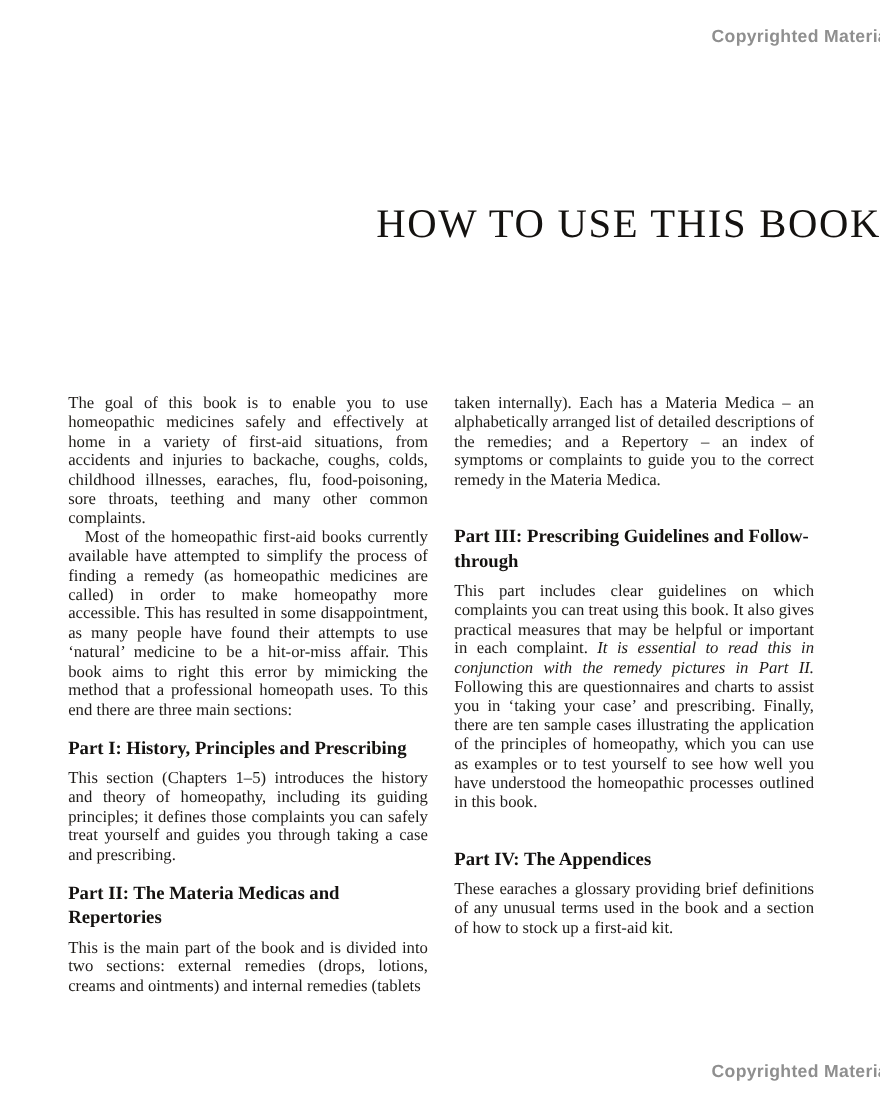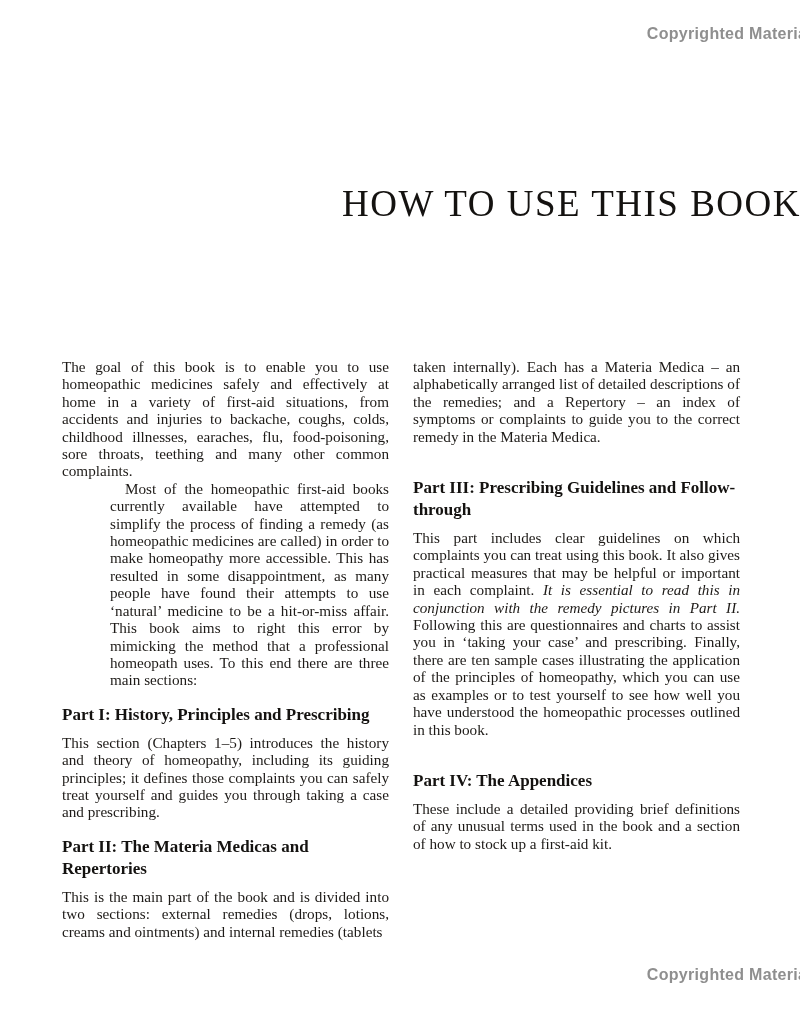--- a/index.html
+++ b/index.html
@@ -43,21 +43,21 @@
     gap:24px;
   }
   .col { width:327px; }
   .para {
     margin:0;
     font-size:15.2px;
     line-height:17.4px;
     text-align:justify;
     color:#1d1a17;
   }
-  .para.indent { text-indent:15px;margin-left:48px; }
+  .para.indent { text-indent:15px; }
   .heading {
     margin:15px 0 8px 0;
     font-size:17px;
     line-height:22px;
     font-weight:bold;
     color:#141210;
     text-align:left;
   }
   .heading.extra-space { margin-top:32px; }
   .italic { font-style:italic; }
@@ -80,20 +80,20 @@
       <p class="para">This section (Chapters 1–5) introduces the history and theory of homeopathy, including its guiding principles; it defines those complaints you can safely treat yourself and guides you through taking a case and prescribing.</p>
       <h2 class="heading">Part II: The Materia Medicas and Repertories</h2>
       <p class="para">This is the main part of the book and is divided into two sections: external remedies (drops, lotions, creams and ointments) and internal remedies (tablets</p>
     </div>
 
     <div class="col">
       <p class="para">taken internally). Each has a Materia Medica – an alphabetically arranged list of detailed descriptions of the remedies; and a Repertory – an index of symptoms or complaints to guide you to the correct remedy in the Materia Medica.</p>
       <h2 class="heading extra-space">Part III: Prescribing Guidelines and Follow-through</h2>
       <p class="para"><span>This part includes clear guidelines on which complaints you can treat using this book. It also gives practical measures that may be helpful or important in each complaint. </span><span class="italic">It is essential to read this in conjunction with the remedy pictures in Part II.</span><span> Following this are questionnaires and charts to assist you in ‘taking your case’ and prescribing. Finally, there are ten sample cases illustrating the application of the principles of homeopathy, which you can use as examples or to test yourself to see how well you have understood the homeopathic processes outlined in this book.</span></p>
       <h2 class="heading extra-space">Part IV: The Appendices</h2>
-      <p class="para">These include a detailed providing brief definitions of any unusual terms used in the book and a section of how to stock up a first-aid kit.</p>
+      <p class="para">These earaches a glossary providing brief definitions of any unusual terms used in the book and a section of how to stock up a first-aid kit.</p>
     </div>
 
   </div>
 
   <div class="copyright bottom">Copyrighted Material</div>
 
 </div>
 
 </body></html>

